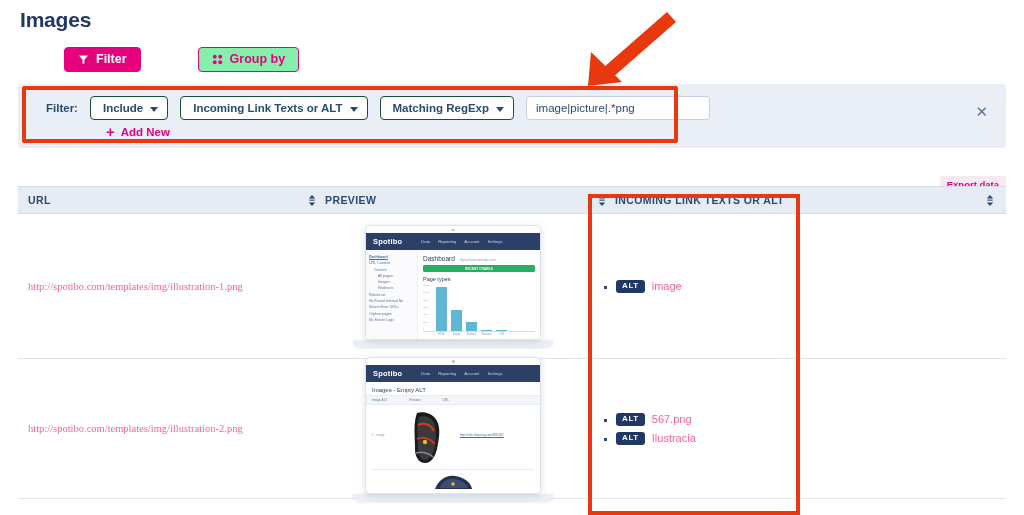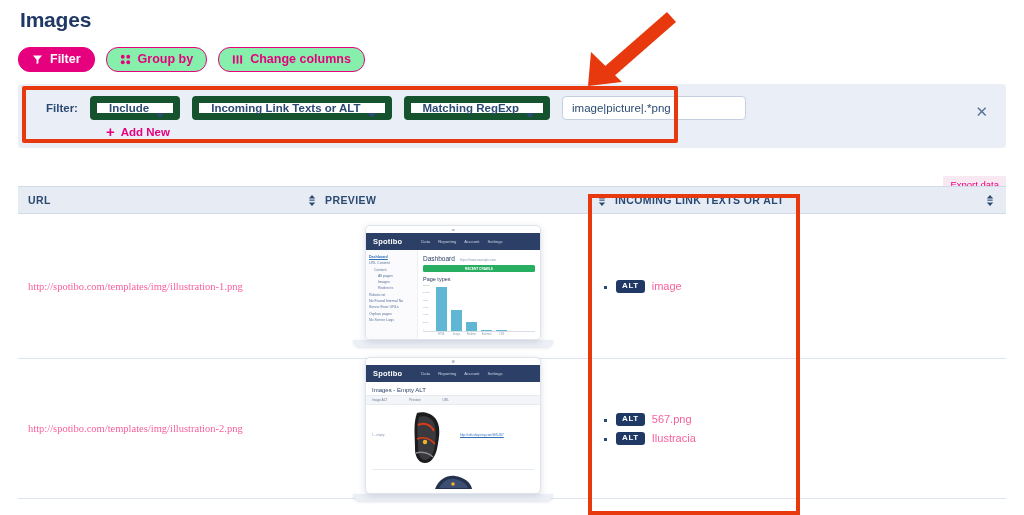--- a/index.html
+++ b/index.html
@@ -18,22 +18,22 @@
     position:absolute; left:20px; top:8px;
     font-size:21px; font-weight:bold; color:#1f3864;
     letter-spacing:-0.2px;
   }
 
   
   .toolbar { position:absolute; left:18px; top:47px; display:flex; gap:11px; }
   .tbtn {
     display:flex; align-items:center; gap:7px;
     height:25px; padding:11px 13px;
-    border-radius:12px; font-size:12.5px; font-weight:bold;
-    cursor:pointer; white-space:nowrap; line-height:1;
+    border-radius:4px; font-size:12.5px; font-weight:bold;
+    cursor:pointer; white-space:nowrap; line-height:1;margin-left:46px;
   }
   .tbtn.solid { background:#e6007e; color:#fff; border:1px solid #e6007e; }
   .tbtn.ghost { background:#86efac; color:#e6007e; border:1.6px solid #e6007e; }
   .ic { display:inline-block; line-height:0; }
   .ic svg { display:block; }
 
   
   .filter-panel {
     position:absolute; left:18px; top:84px;
     width:988px; height:64px;
@@ -45,21 +45,21 @@
     border:4px solid #e8380d; border-radius:2px;
     pointer-events:none; z-index:6;
   }
   .filter-row {
     position:absolute; left:28px; top:12px;
     display:flex; align-items:center; gap:12px;
   }
   .filter-label { font-size:11.5px; font-weight:bold; color:#2b4a72; }
   .sel {
     position:relative; display:flex; align-items:center;
-    height:24px; background:#fff; border:7px solid #14532d;
+    height:24px; background:#fff; border:1px solid #14532d;
     border-radius:4px; padding:0 24px 0 12px;
     font-size:11.5px; font-weight:bold; color:#2b4a72;
     cursor:pointer; white-space:nowrap;
   }
   .sel::after {
     content:""; position:absolute; right:9px; top:10px;
     border-left:4px solid transparent; border-right:4px solid transparent;
     border-top:5px solid #2b4a72;
   }
   .txtin {
@@ -79,21 +79,21 @@
     font-size:15px; color:#5a7399; cursor:pointer; line-height:1;
   }
 
   
   .arrow-anno { position:absolute; left:572px; top:8px; z-index:8; }
 
   
   .export-data {
     position:absolute; right:18px; top:176px;
     background:#f7e8f1; color:#e6007e;
-    font-size:9.5px; font-weight:normal;
+    font-size:9.5px; font-weight:bold;
     padding:3px 7px; border-radius:2px; cursor:pointer;
   }
 
   
   .table { position:absolute; left:18px; top:186px; width:988px; }
   .thead {
     display:flex; align-items:center; height:28px;
     background:#e6ebf4; border-top:1px solid #d4dbe8; border-bottom:1px solid #d4dbe8;
   }
   .th {
@@ -236,30 +236,20 @@
   <div class="tbtn ghost">
     <span class="ic">
       <svg width="11" height="11" viewBox="0 0 12 12">
         <circle cx="3" cy="3" r="2.1" fill="#e6007e"></circle>
           <circle cx="9" cy="3" r="2.1" fill="#e6007e"></circle>
         <circle cx="3" cy="9" r="2.1" fill="#e6007e"></circle>
           <circle cx="9" cy="9" r="2.1" fill="#e6007e"></circle>
       </svg>
     </span>
     <span>Group by</span>
-  </div>
-  <div class="tbtn ghost">
-    <span class="ic">
-      <svg width="11" height="11" viewBox="0 0 12 12">
-        <rect x="1" y="1.5" width="2" height="9" fill="#e6007e"></rect>
-        <rect x="5" y="1.5" width="2" height="9" fill="#e6007e"></rect>
-        <rect x="9" y="1.5" width="2" height="9" fill="#e6007e"></rect>
-      </svg>
-    </span>
-    <span>Change columns</span>
   </div>
 </div>
 
 <div class="filter-panel">
   <div class="filter-row">
     <span class="filter-label">Filter:</span>
     <div class="sel">Include</div>
     <div class="sel">Incoming Link Texts or ALT</div>
     <div class="sel">Matching RegExp</div>
     <input class="txtin" type="text" value="image|picture|.*png" style="">

